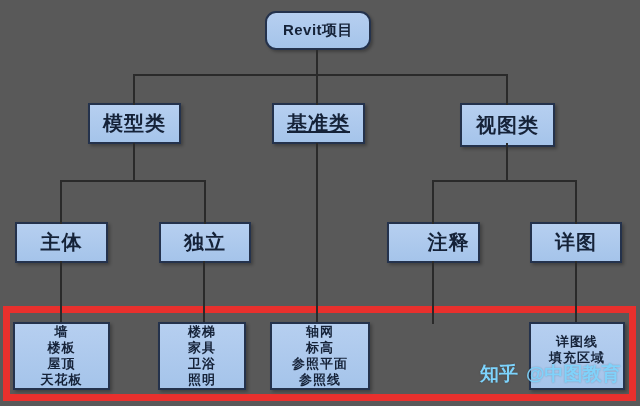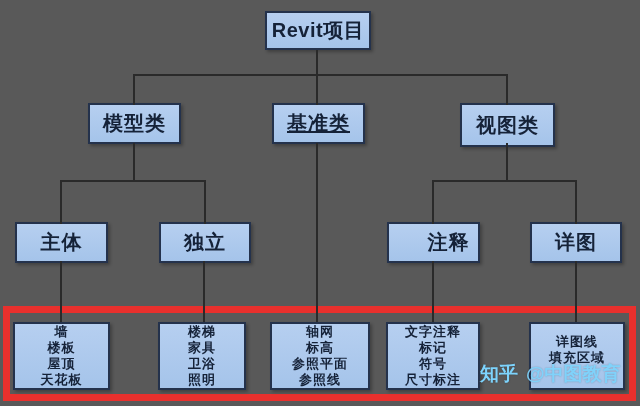--- a/index.html
+++ b/index.html
@@ -17,21 +17,21 @@
     background: linear-gradient(180deg, #b6cff0 0%, #a5c4ea 100%);
     border: 2px solid #24324c;
     color: #152238;
     font-weight: bold;
     display: flex;
     align-items: center;
     justify-content: center;
     text-align: center;
     box-shadow: 2px 2px 3px rgba(0,0,0,0.28);
   }
-  .node.l1 { font-size: 20px; letter-spacing: 0.5px; }
+  .node.l1 { font-size: 15px; letter-spacing: 0.5px; border-radius: 11px; }
   .node.l2, .node.l3 { font-size: 20px; letter-spacing: 1px; }
   .node.l4 {
     font-size: 13px;
     line-height: 16px;
     letter-spacing: 1px;
     flex-direction: column;
     z-index: 4;
   }
   .node.l4 .leaf-line { display: block; }
   .line {
@@ -114,26 +114,20 @@
     <span class="leaf-line">家具</span>
     <span class="leaf-line">卫浴</span>
     <span class="leaf-line">照明</span>
   </div>
   <div class="node l4" style="left:270px; top:322px; width:100px; height:68px;">
     <span class="leaf-line">轴网</span>
     <span class="leaf-line">标高</span>
     <span class="leaf-line">参照平面</span>
     <span class="leaf-line">参照线</span>
   </div>
-  <div class="node l4" style="left:386px; top:322px; width:94px; height:68px;">
-    <span class="leaf-line">文字注释</span>
-    <span class="leaf-line">标记</span>
-    <span class="leaf-line">符号</span>
-    <span class="leaf-line">尺寸标注</span>
-  </div>
   <div class="node l4" style="left:529px; top:322px; width:96px; height:68px; justify-content:flex-start; padding-top:10px;">
     <span class="leaf-line">详图线</span>
     <span class="leaf-line">填充区域</span>
   </div>
 
   <div class="watermark">
     <span class="brand">知乎</span><span class="handle">@中图教育</span>
   </div>
 
 </div>

